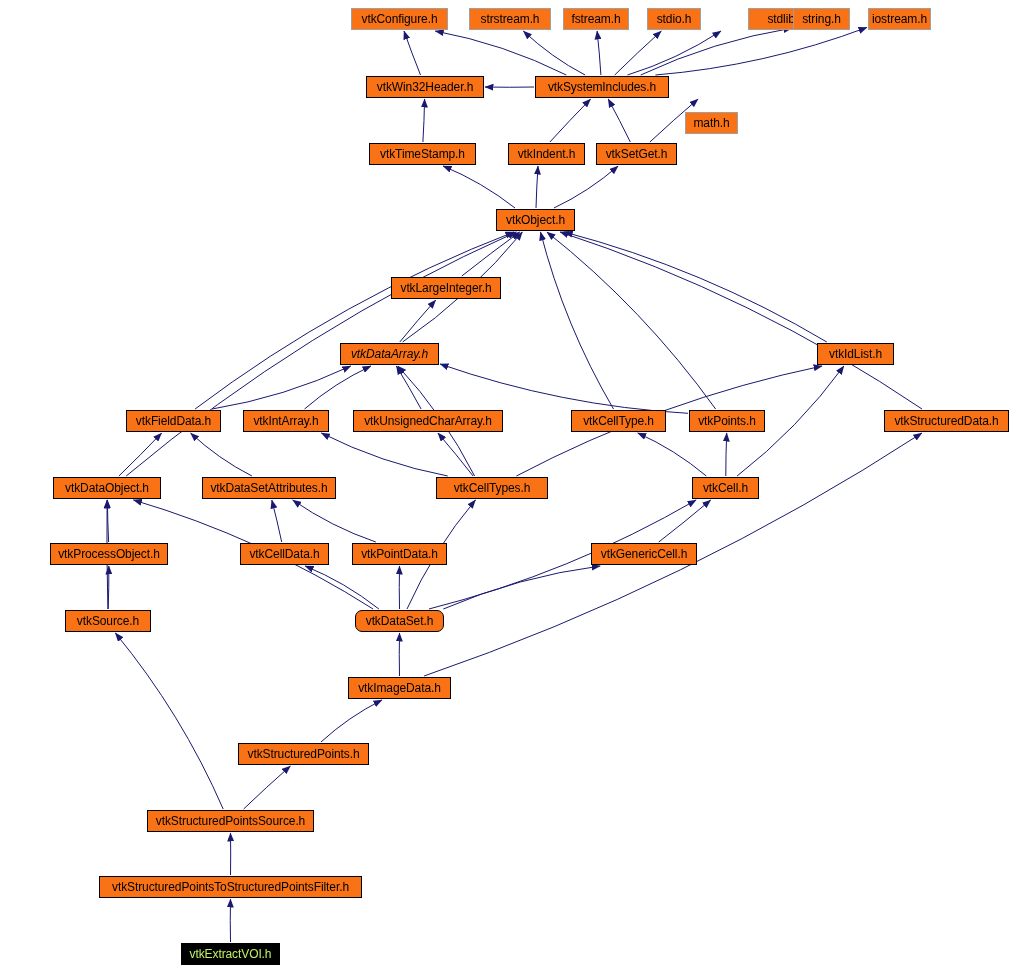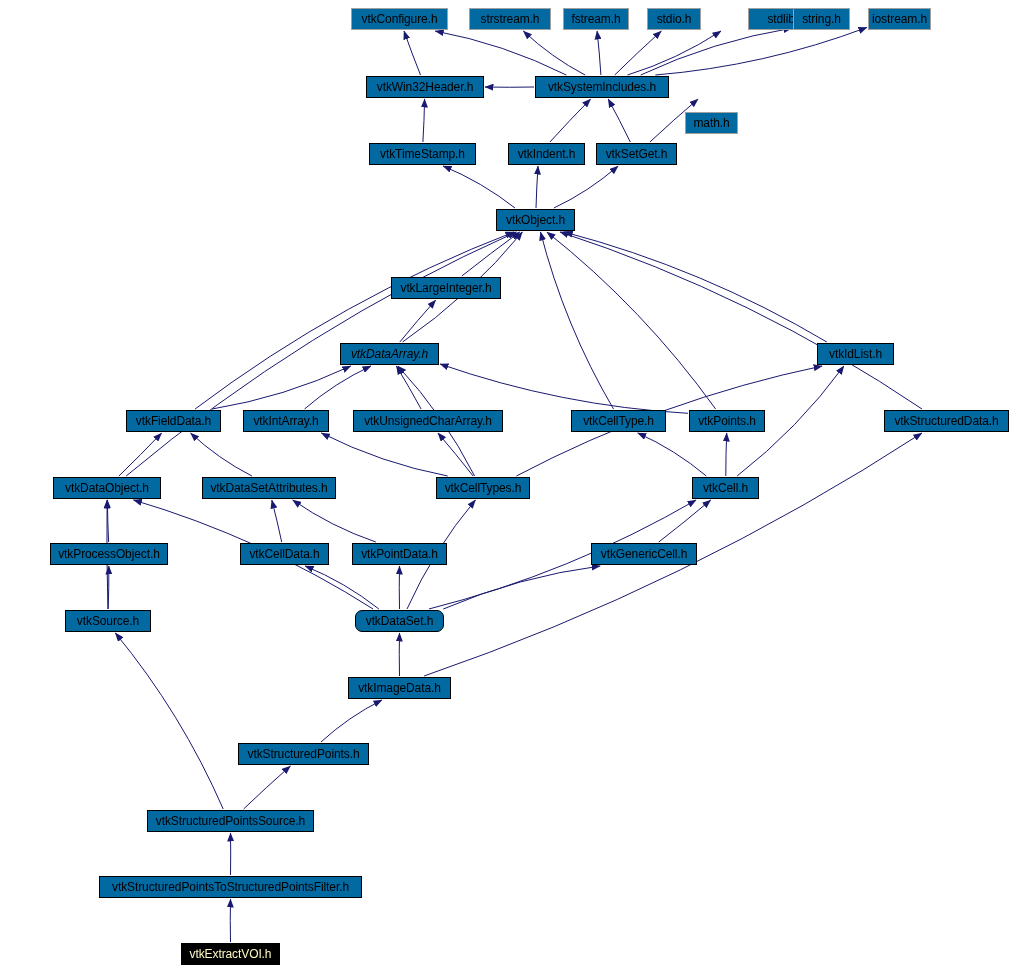--- a/index.html
+++ b/index.html
@@ -24,36 +24,36 @@
     height: 976px;
     pointer-events: none;
   }
   .node {
     position: absolute;
     box-sizing: border-box;
     display: flex;
     align-items: center;
     justify-content: center;
     height: 22px;
-    background: #0369a1;
+    background: #f97316;
     border: 1px solid #000000;
     font-size: 12px;
     line-height: 12px;
     color: #000000;
     white-space: nowrap;
     letter-spacing: -0.1px;
     z-index: 5;
   }
   .node.external {
     border-color: #a0a0a0;
   }
   .node.current {
     background: #000000;
     border-color: #000000;
-    color: #fef9c3;
+    color: #bef264;
   }
   .node-label {
     padding: 0 6px;
     pointer-events: none;
   }
 </style>
 </head>
 <body>
 
 <div id="graph-root">
@@ -192,21 +192,21 @@
       </div>
       <div class="node" style="left: 884px; top: 410px; width: 125px;">
         <span class="node-label">vtkStructuredData.h</span>
       </div>
       <div class="node" style="left: 53px; top: 477px; width: 108px;">
         <span class="node-label">vtkDataObject.h</span>
       </div>
       <div class="node" style="left: 202px; top: 477px; width: 134px;">
         <span class="node-label">vtkDataSetAttributes.h</span>
       </div>
-      <div class="node" style="left: 436px; top: 477px; width: 94px;">
+      <div class="node" style="left: 436px; top: 477px; width: 112px;">
         <span class="node-label">vtkCellTypes.h</span>
       </div>
       <div class="node" style="left: 692px; top: 477px; width: 67px;">
         <span class="node-label">vtkCell.h</span>
       </div>
       <div class="node" style="left: 50px; top: 543px; width: 118px;">
         <span class="node-label">vtkProcessObject.h</span>
       </div>
       <div class="node" style="left: 240px; top: 543px; width: 89px;">
         <span class="node-label">vtkCellData.h</span>

